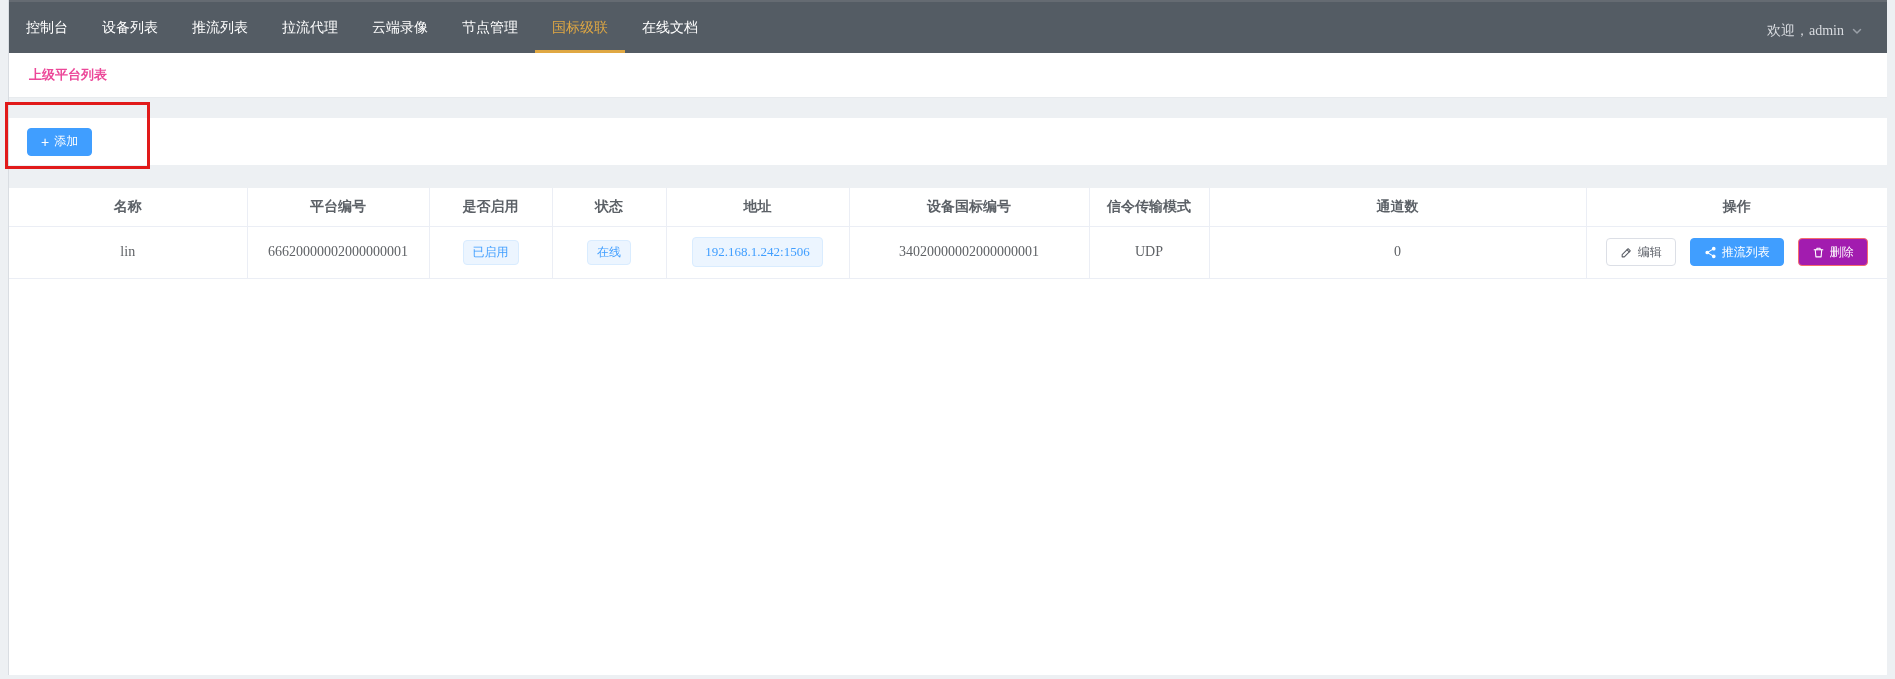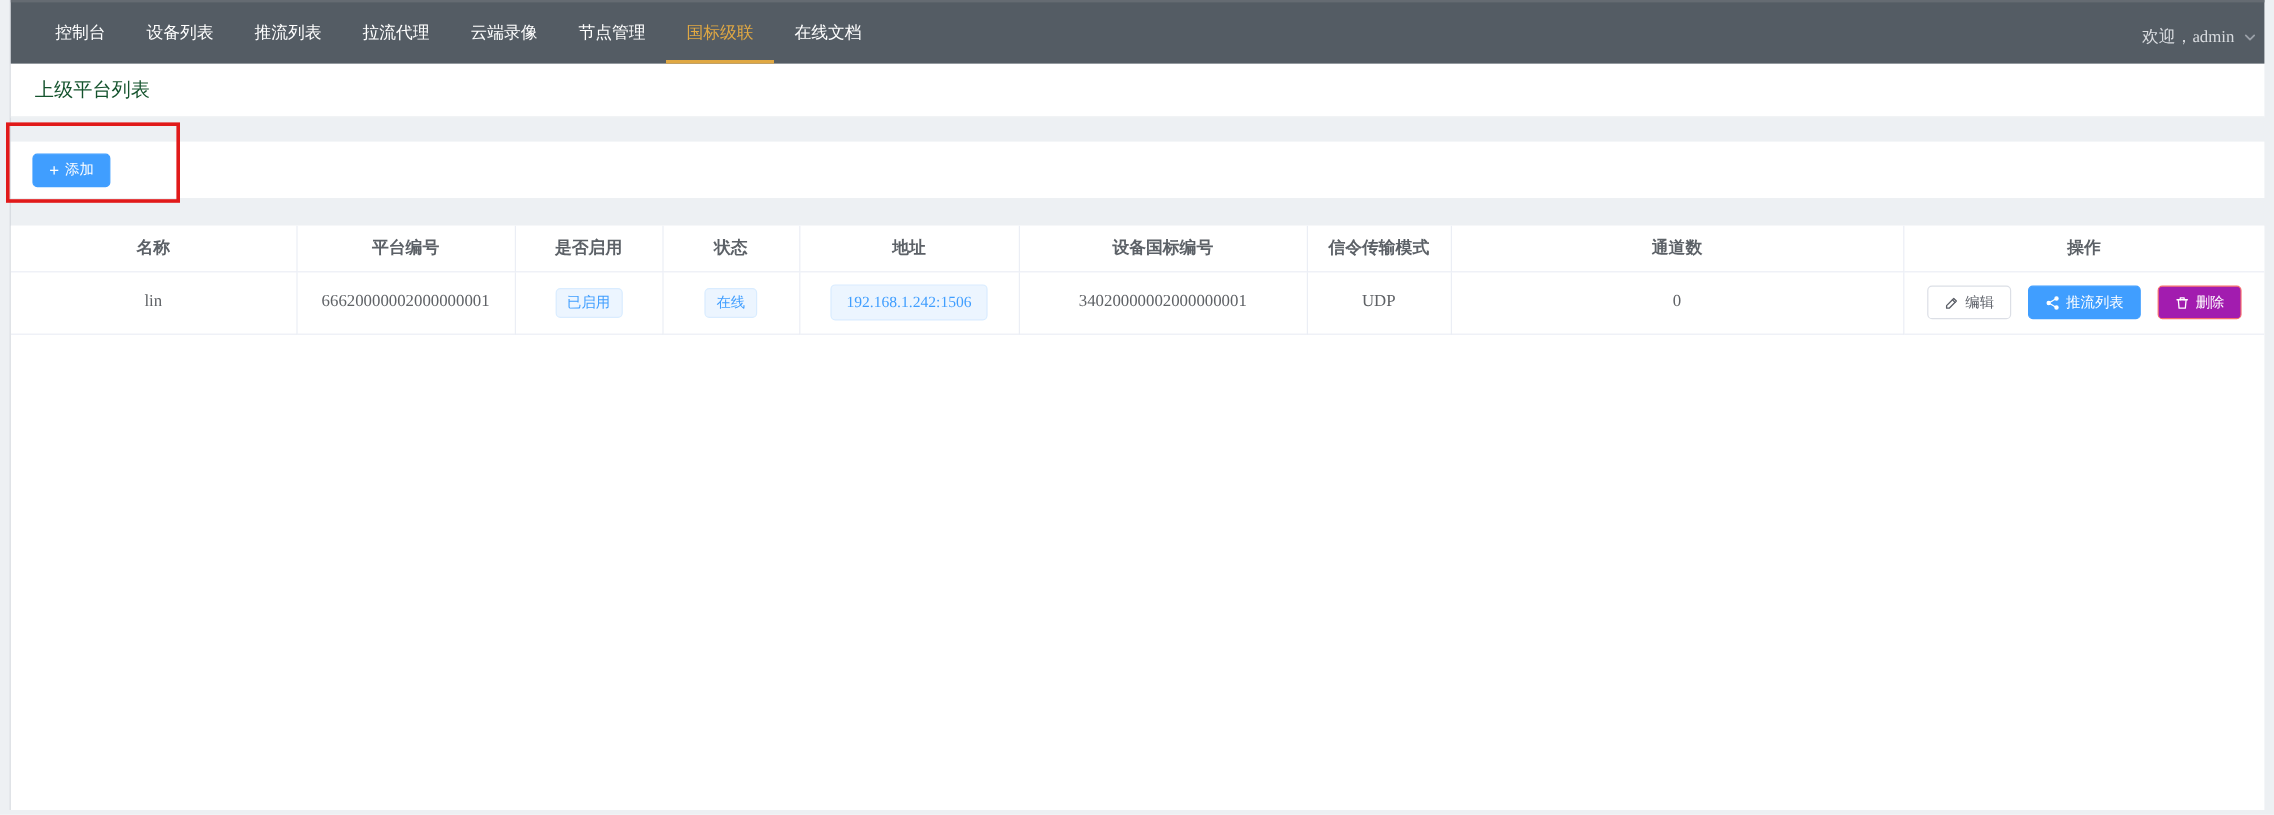--- a/index.html
+++ b/index.html
@@ -2,39 +2,39 @@
 <html><head>
 <meta charset="utf-8">
 <style>
   * { margin:0; padding:0; box-sizing:border-box; }
   html,body { width:1895px; height:679px; overflow:hidden; }
   body { background:#edf0f3; font-family:"Liberation Sans","DejaVu Sans",sans-serif; }
   .app { margin:0 8px 4px 9px; height:675px; display:flex; flex-direction:column; box-shadow:-1px 0 0 #d9dde2; }
 
   
   .navbar { position:relative; height:53px; background:#545c64; border-top:2px solid #656b72;
-            display:flex; align-items:stretch; flex:0 0 auto;padding-left:20px; }
+            display:flex; align-items:stretch; flex:0 0 auto; }
   .nav-item { display:flex; align-items:center; padding:3px 17px 0 17px; color:#ffffff; font-size:14px;
               cursor:pointer; border-bottom:3px solid transparent; white-space:nowrap; }
   .nav-item.active { color:#e0a843; border-bottom-color:#e0a843; }
 
   .nav-alarm { position:absolute; left:1183px; top:0; height:51px; display:flex; align-items:center; gap:11px; }
   .toggle { position:relative; width:40px; height:20px; background:#d5d8dd; border-radius:10px; cursor:pointer; }
   .toggle .knob { position:absolute; left:2px; top:2px; width:16px; height:16px; border-radius:50%;
                   background:#ffffff; box-shadow:0 1px 2px rgba(0,0,0,.25); }
   .alarm-label { color:#8b9199; font-size:14px; }
 
-  .nav-user { position:absolute; right:6px; top:0; height:57px; display:flex; align-items:center; gap:7px;
+  .nav-user { position:absolute; right:24px; top:0; height:57px; display:flex; align-items:center; gap:7px;
               color:#d9dce0; font-size:14px; cursor:pointer; font-family:"Liberation Serif","DejaVu Serif",serif; }
   .nav-user svg { stroke:#9aa0a8; }
 
   
   .title-bar { background:#ffffff; height:45px; display:flex; align-items:center; padding-left:20px;
                border-bottom:1px solid #e8ebee; flex:0 0 auto; }
-  .title-bar h1 { font-size:16px; font-weight:400; color:#14532d; }
+  .title-bar h1 { font-size:13px; font-weight:700; color:#ec4899; }
 
   
   .toolbar { background:#ffffff; height:47px; margin-top:20px; display:flex; align-items:center; flex:0 0 auto; }
   .btn { display:inline-flex; align-items:center; justify-content:center; gap:5px; height:28px; padding:0 13px;
          font-size:12px; border-radius:4px; cursor:pointer; border:1px solid transparent; white-space:nowrap; }
   .btn-primary { background:#409eff; border-color:#409eff; color:#ffffff; }
   .btn-plain   { background:#ffffff; border-color:#dcdfe6; color:#5a5e66; }
   .btn-danger  { background:#a21caf; border-color:#f56c6c; color:#ffffff; }
   .btn-add { margin-left:18px; }
   .btn-add .plus { font-size:14px; line-height:1; }

